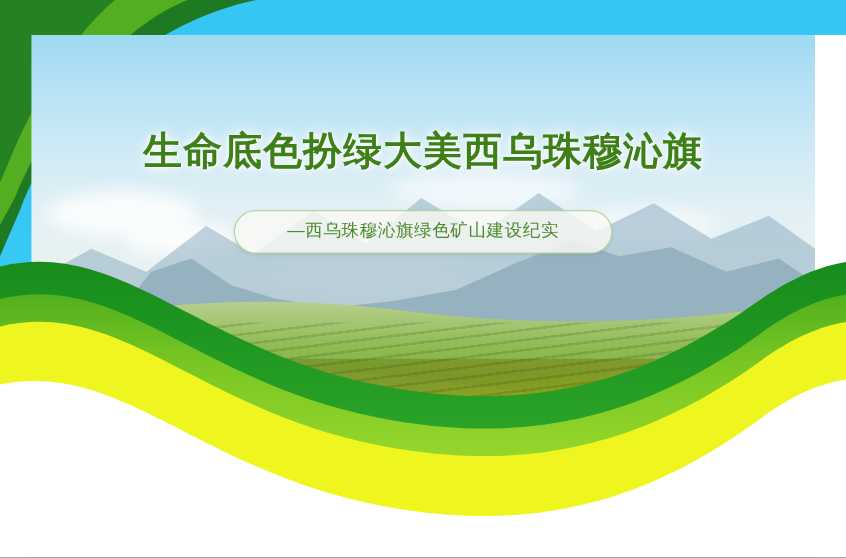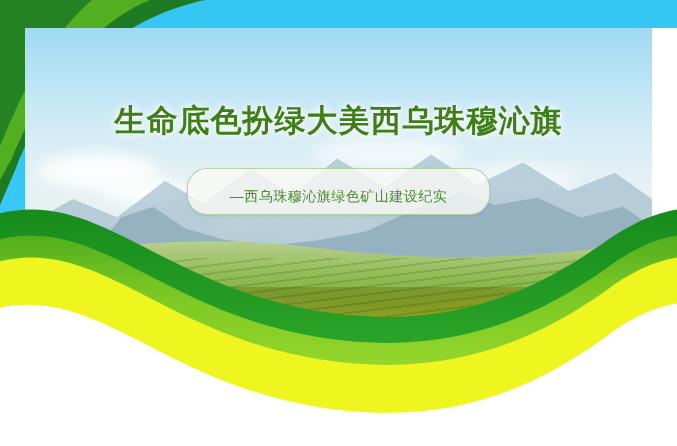--- a/index.html
+++ b/index.html
@@ -142,21 +142,21 @@
     pointer-events:auto;
   }
   .subtitle-wrap{
     position:absolute;
     left:0; top:168px;
     width:677px;
     text-align:center;
   }
   .subtitle{
     display:inline-block;
-    padding:19px 42px 8px 42px;
+    padding:7px 42px 8px 42px;
     border-radius:20px;
     background:rgba(250,250,245,.80);
     border:1px solid rgba(150,190,120,.65);
     box-shadow:0 1px 3px rgba(0,0,0,.08);
     color:#4c8a2a;
     font-size:14px;
     letter-spacing:.5px;
     pointer-events:auto;
   }
 </style>

